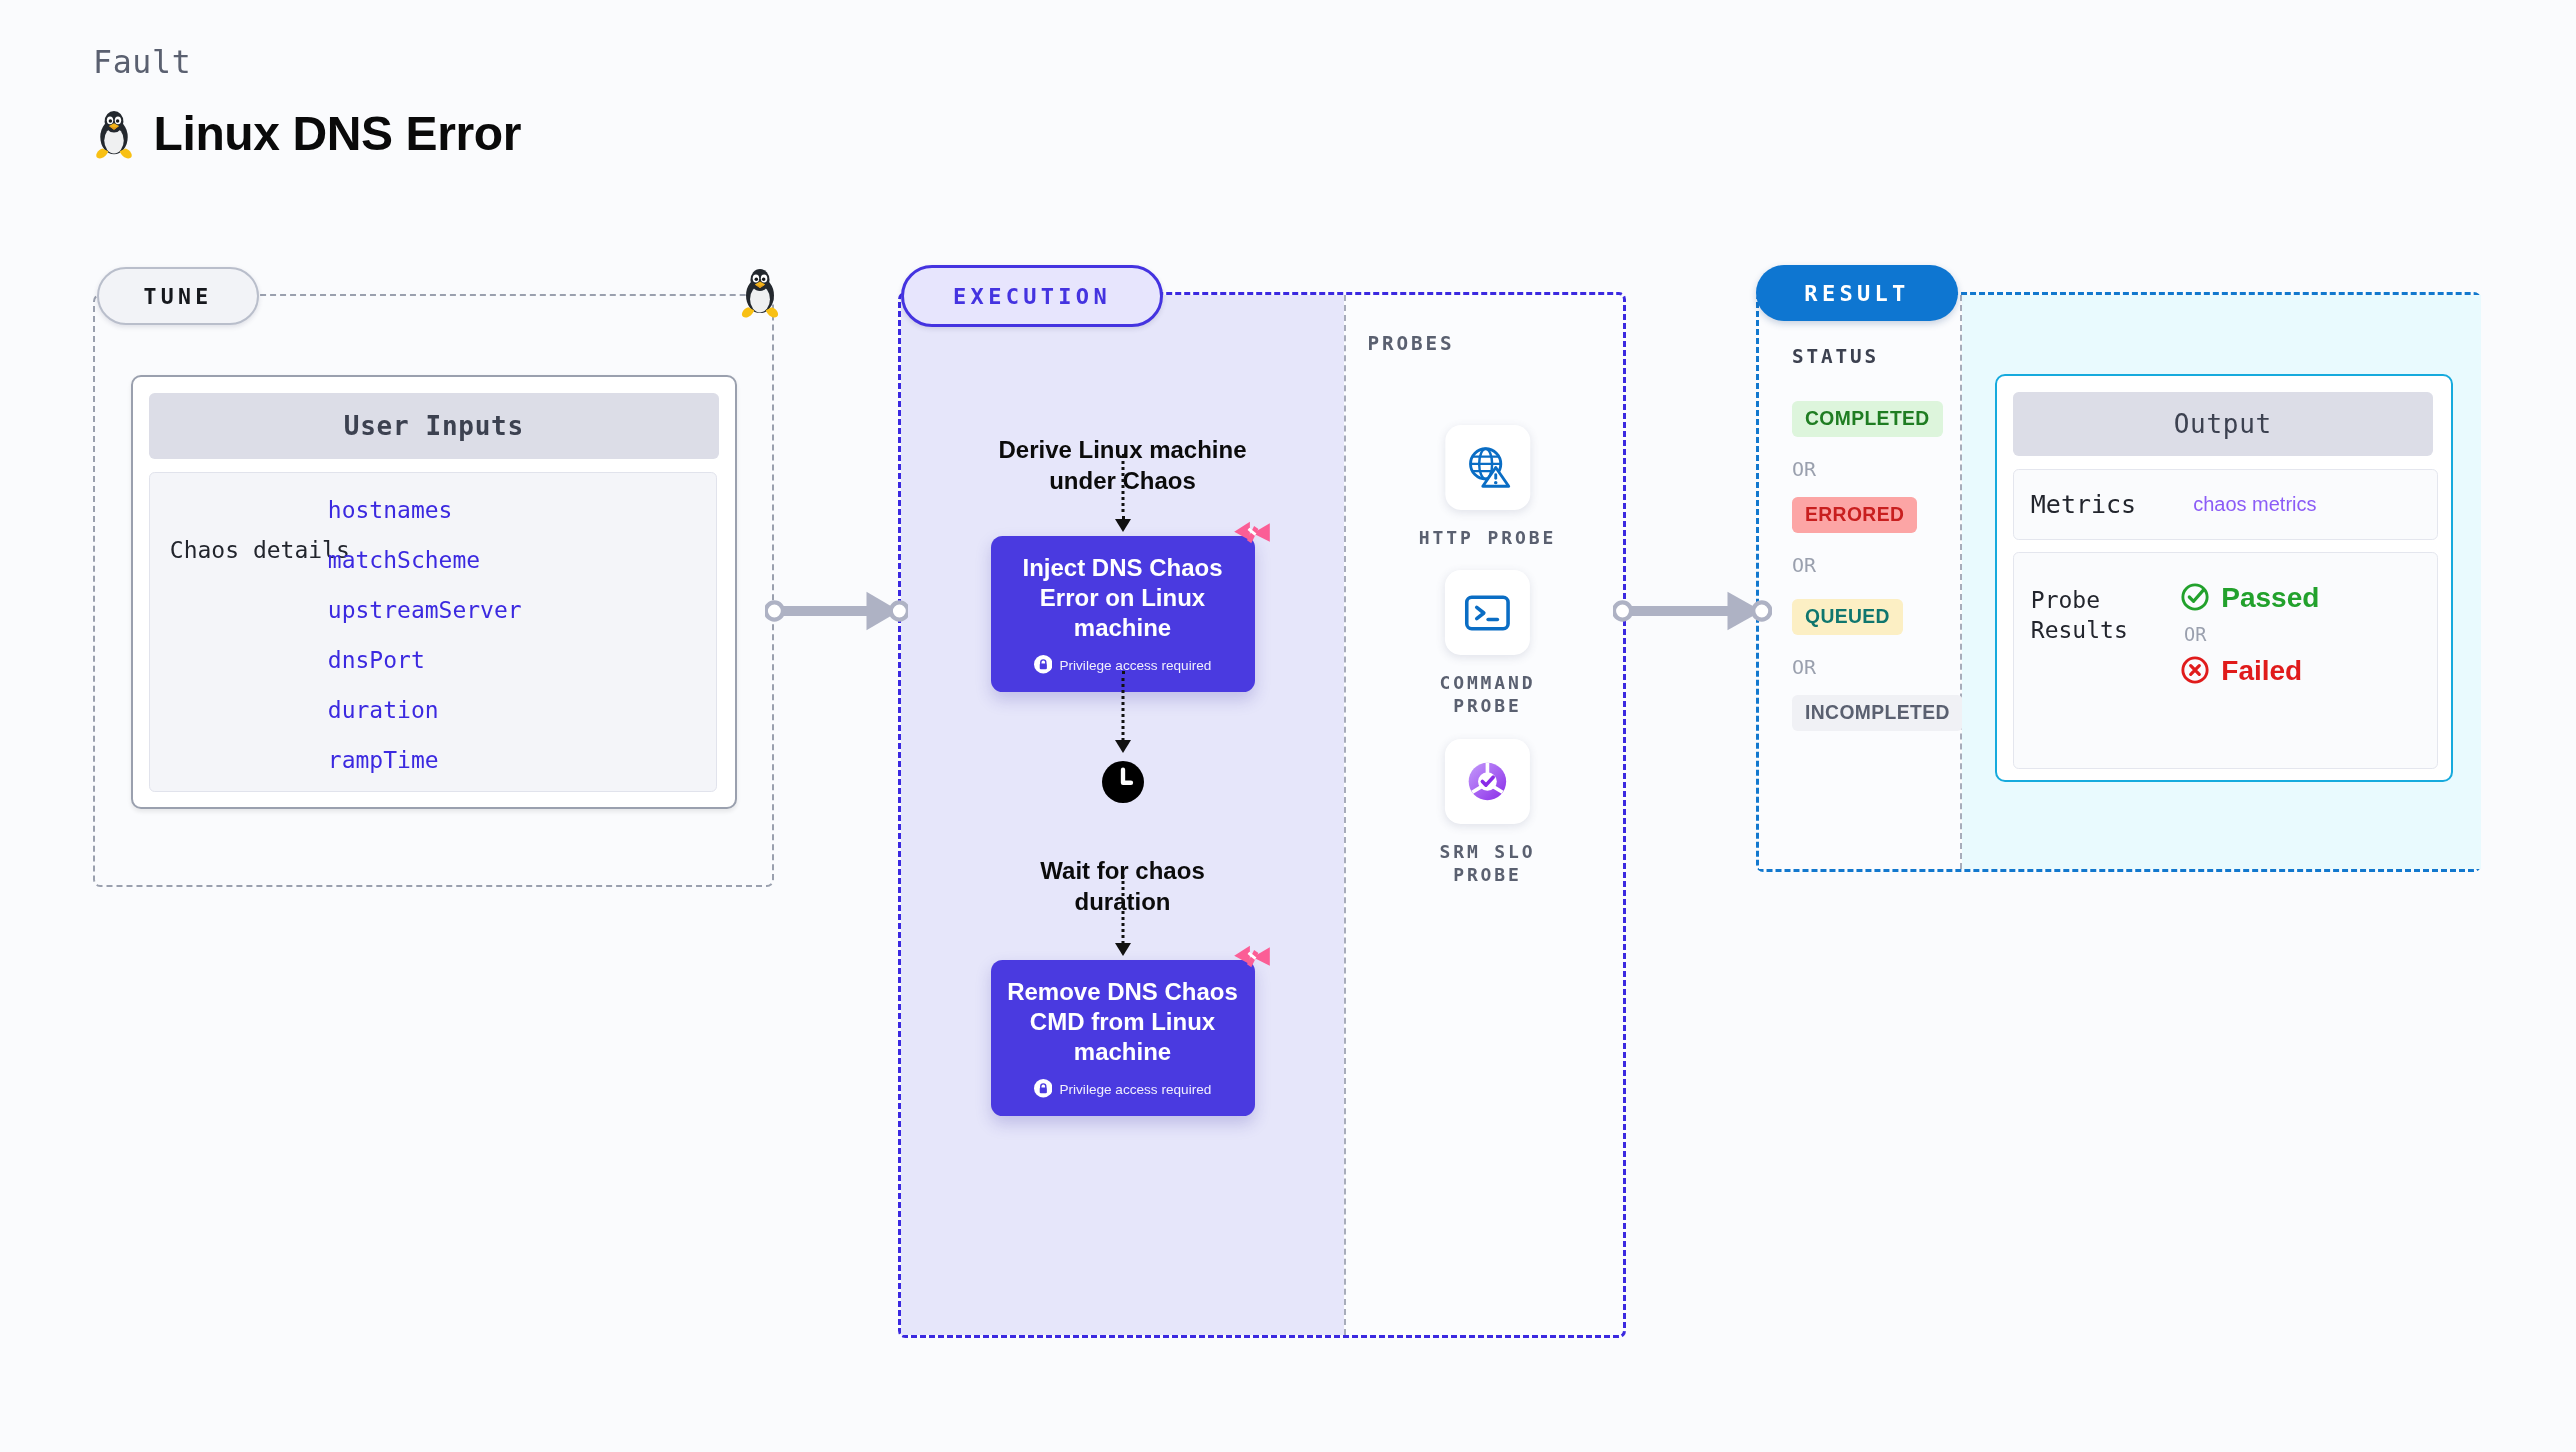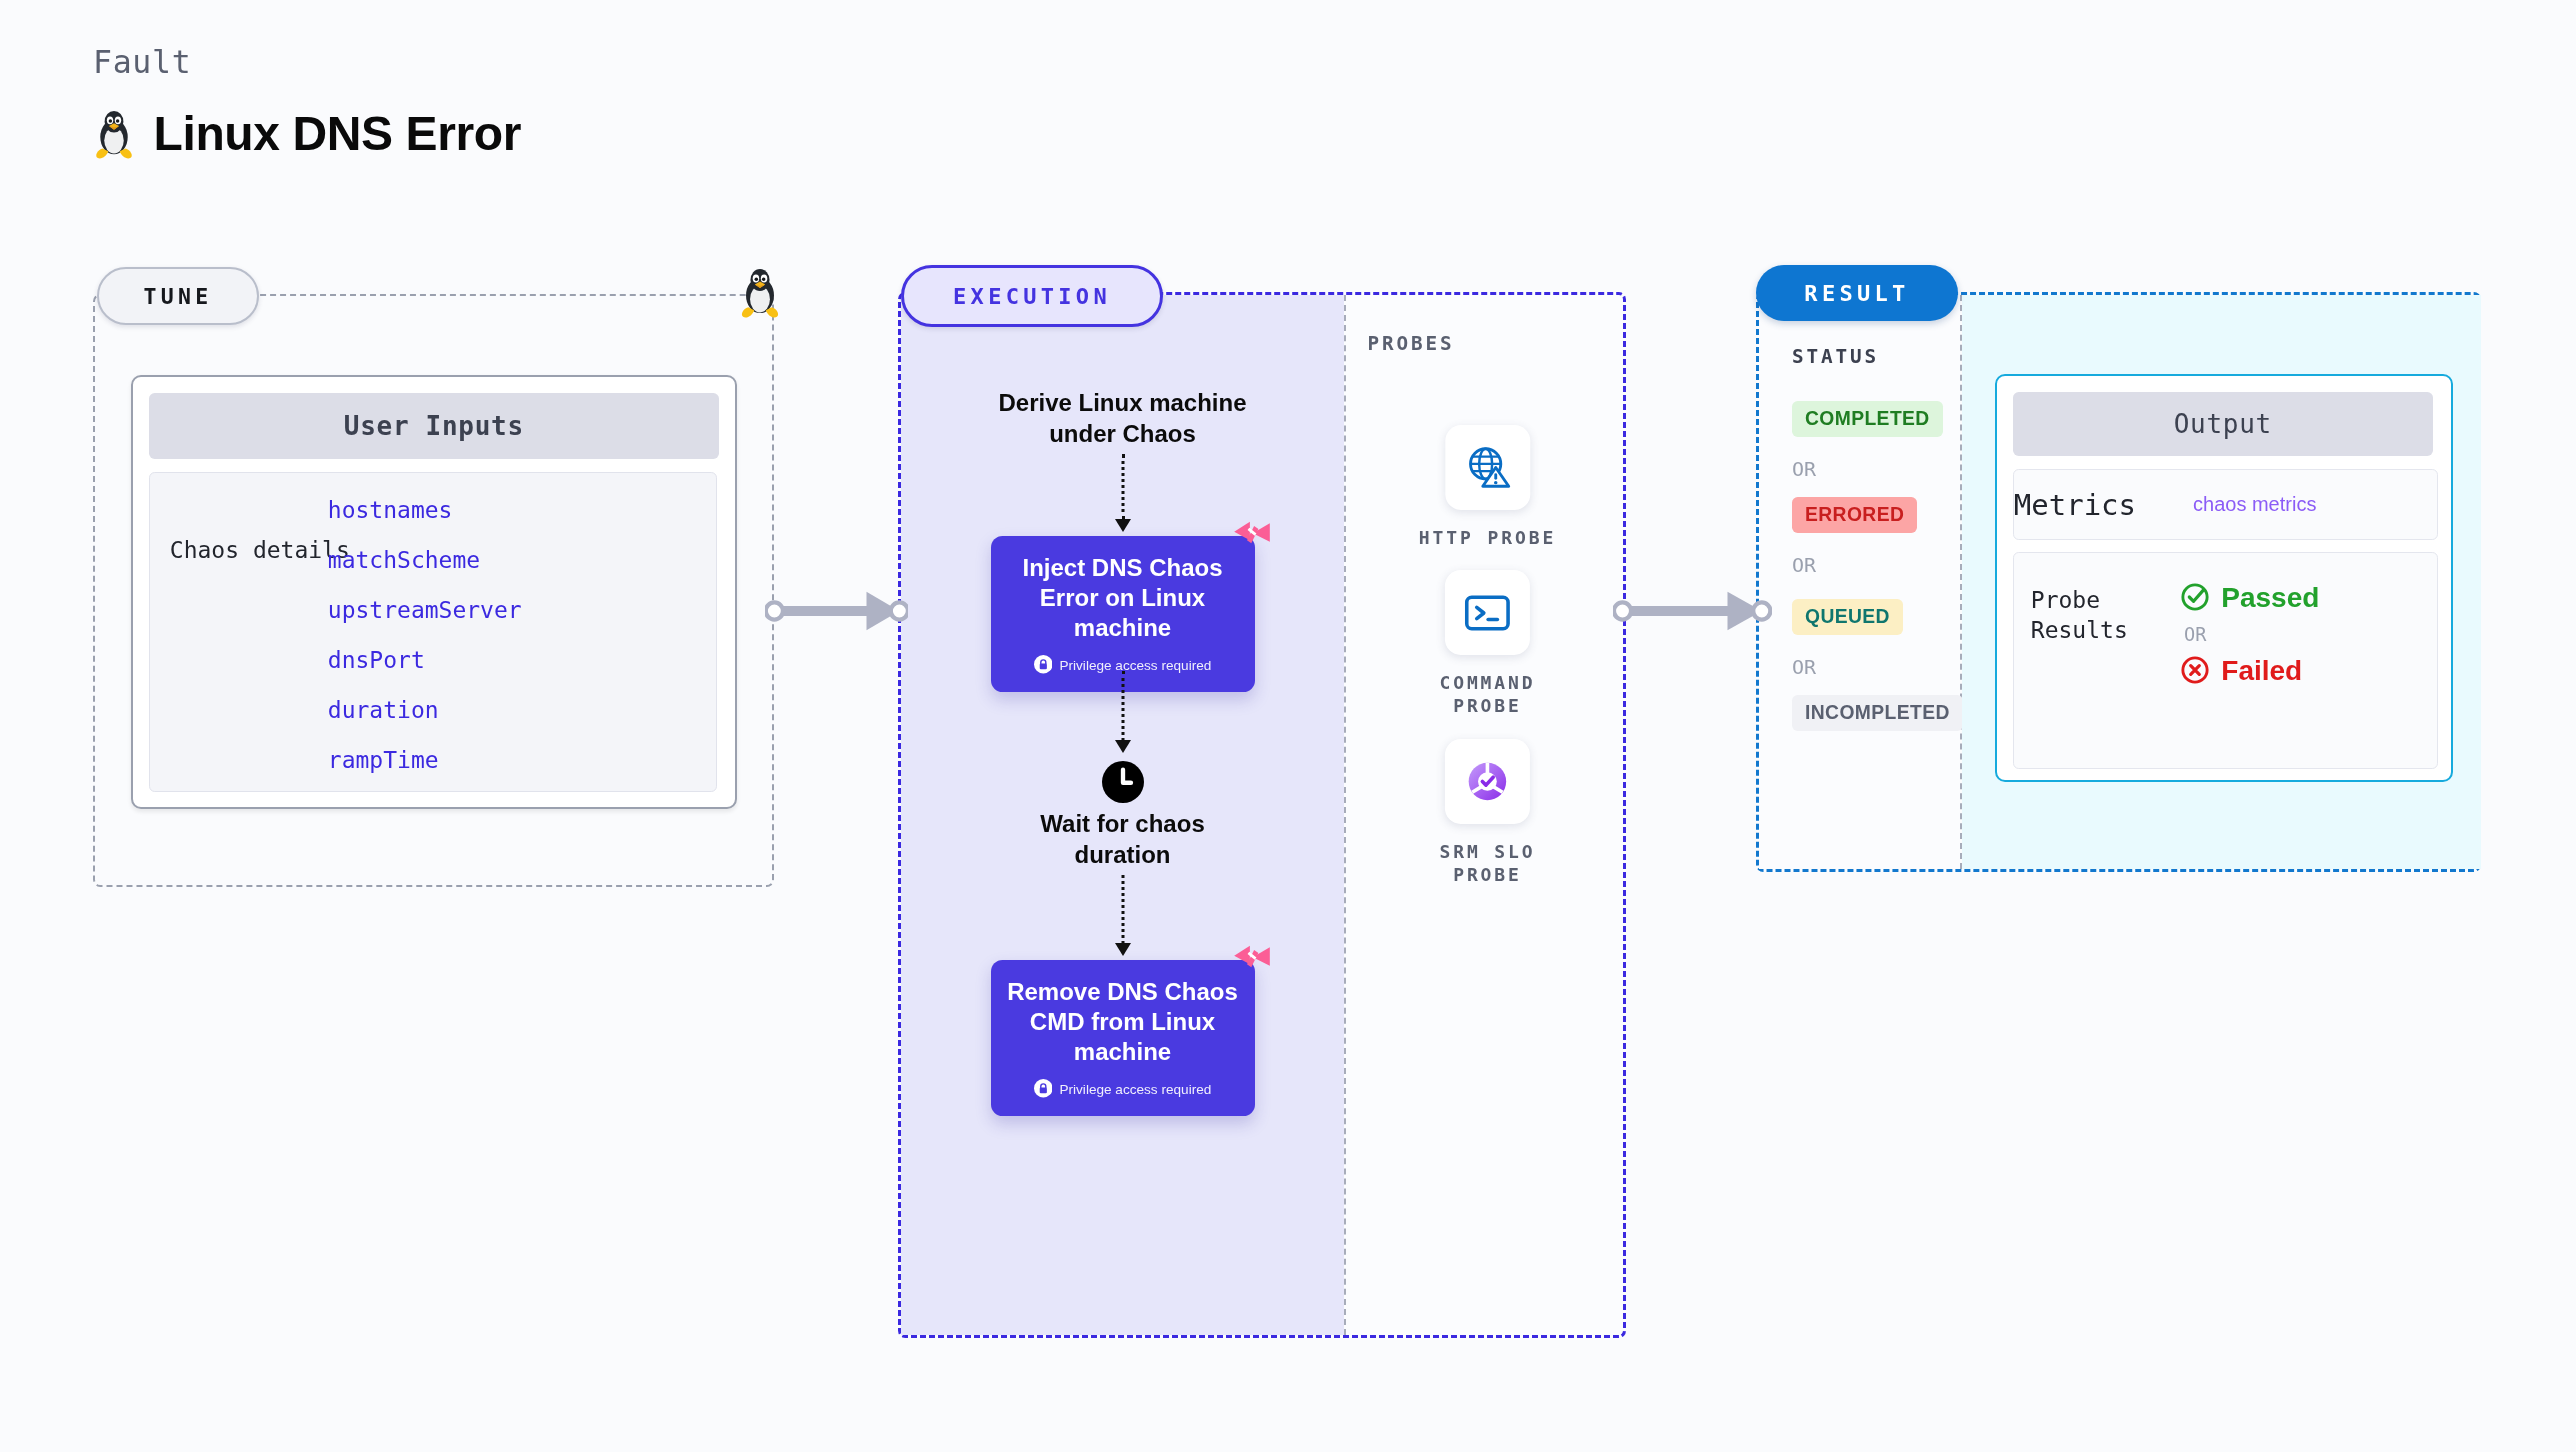--- a/index.html
+++ b/index.html
@@ -106,21 +106,21 @@
     font-family:"DejaVu Sans Mono","Liberation Mono",monospace;
     font-size:18px;color:#5A6070;letter-spacing:2.9px;font-weight:bold;
     line-height:1.28;white-space:pre-line;
   }
 
   
   #exec-flow{position:absolute;left:0;top:0;width:443px;height:100%;}
   .flow-text{
     position:absolute;left:50%;transform:translateX(-50%);
     text-align:center;font-size:24px;font-weight:bold;color:#0B0B0B;
-    line-height:1.28;white-space:pre-line;width:315px;
+    line-height:1.28;white-space:pre-line;width:315px;margin-top:47px;
   }
   .dotline{
     position:absolute;left:50%;transform:translateX(-50%);
     border-left:3.6px dotted #111;
   }
   .arrowhead{
     position:absolute;left:50%;transform:translateX(-50%);
     width:0;height:0;border-left:8.6px solid transparent;border-right:8.6px solid transparent;
     border-top:13px solid #111;
   }
@@ -189,21 +189,21 @@
     font-family:"DejaVu Sans Mono","Liberation Mono",monospace;
     font-size:26px;color:#3C4150;letter-spacing:0.7px;
   }
   #metrics-row{
     position:absolute;left:15.8px;top:93px;width:423px;height:69px;
     background:#FAFBFD;border:1.4px solid #E4E6EE;border-radius:5.7px;
     display:flex;align-items:center;
   }
   #metrics-key{
     font-family:"DejaVu Sans Mono","Liberation Mono",monospace;
-    font-size:29px;color:#22252D;
+    font-size:25px;color:#22252D;margin-left:17px;
   }
   #metrics-val{
     font-family:Liberation Sans, sans-serif;
     font-size:20px;color:#8b5cf6;margin-left:57px;
   }
   #probe-results-row{
     position:absolute;left:15.8px;top:176px;width:423px;height:215px;
     background:#FAFBFD;border:1.4px solid #E4E6EE;border-radius:5.7px;
   }
   #probe-results-key{

